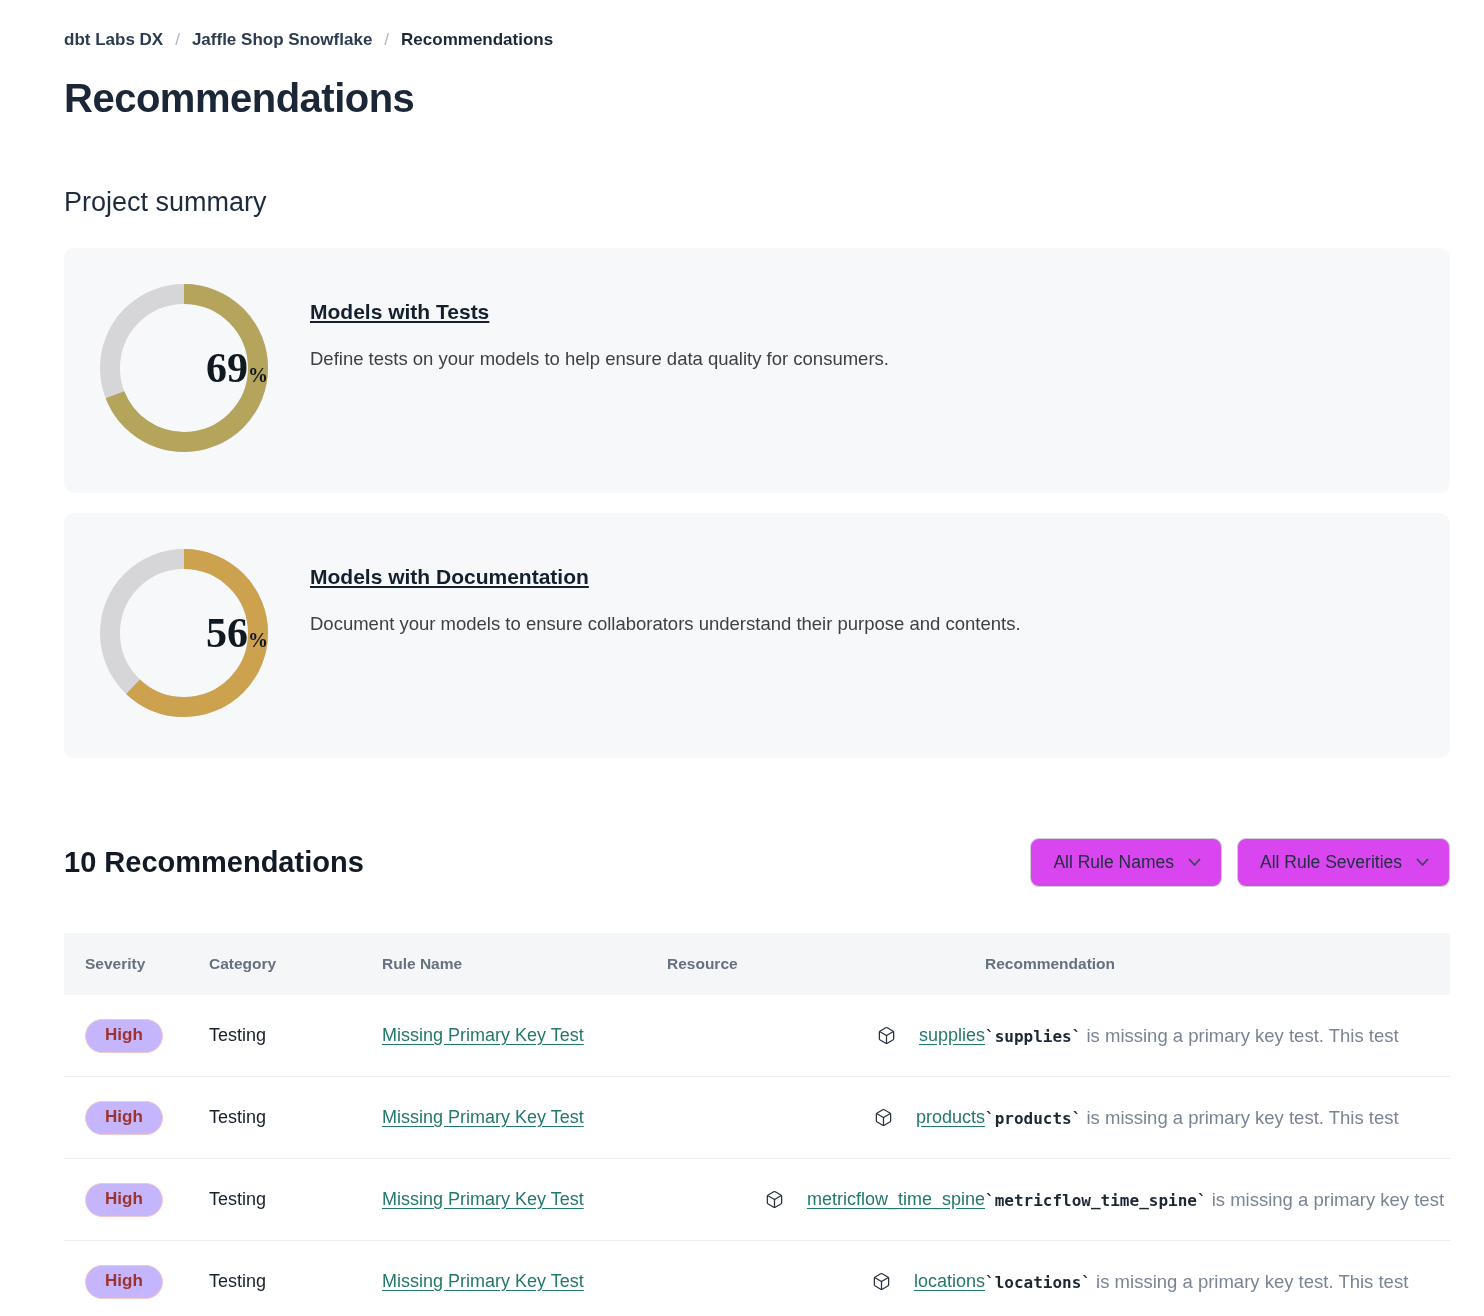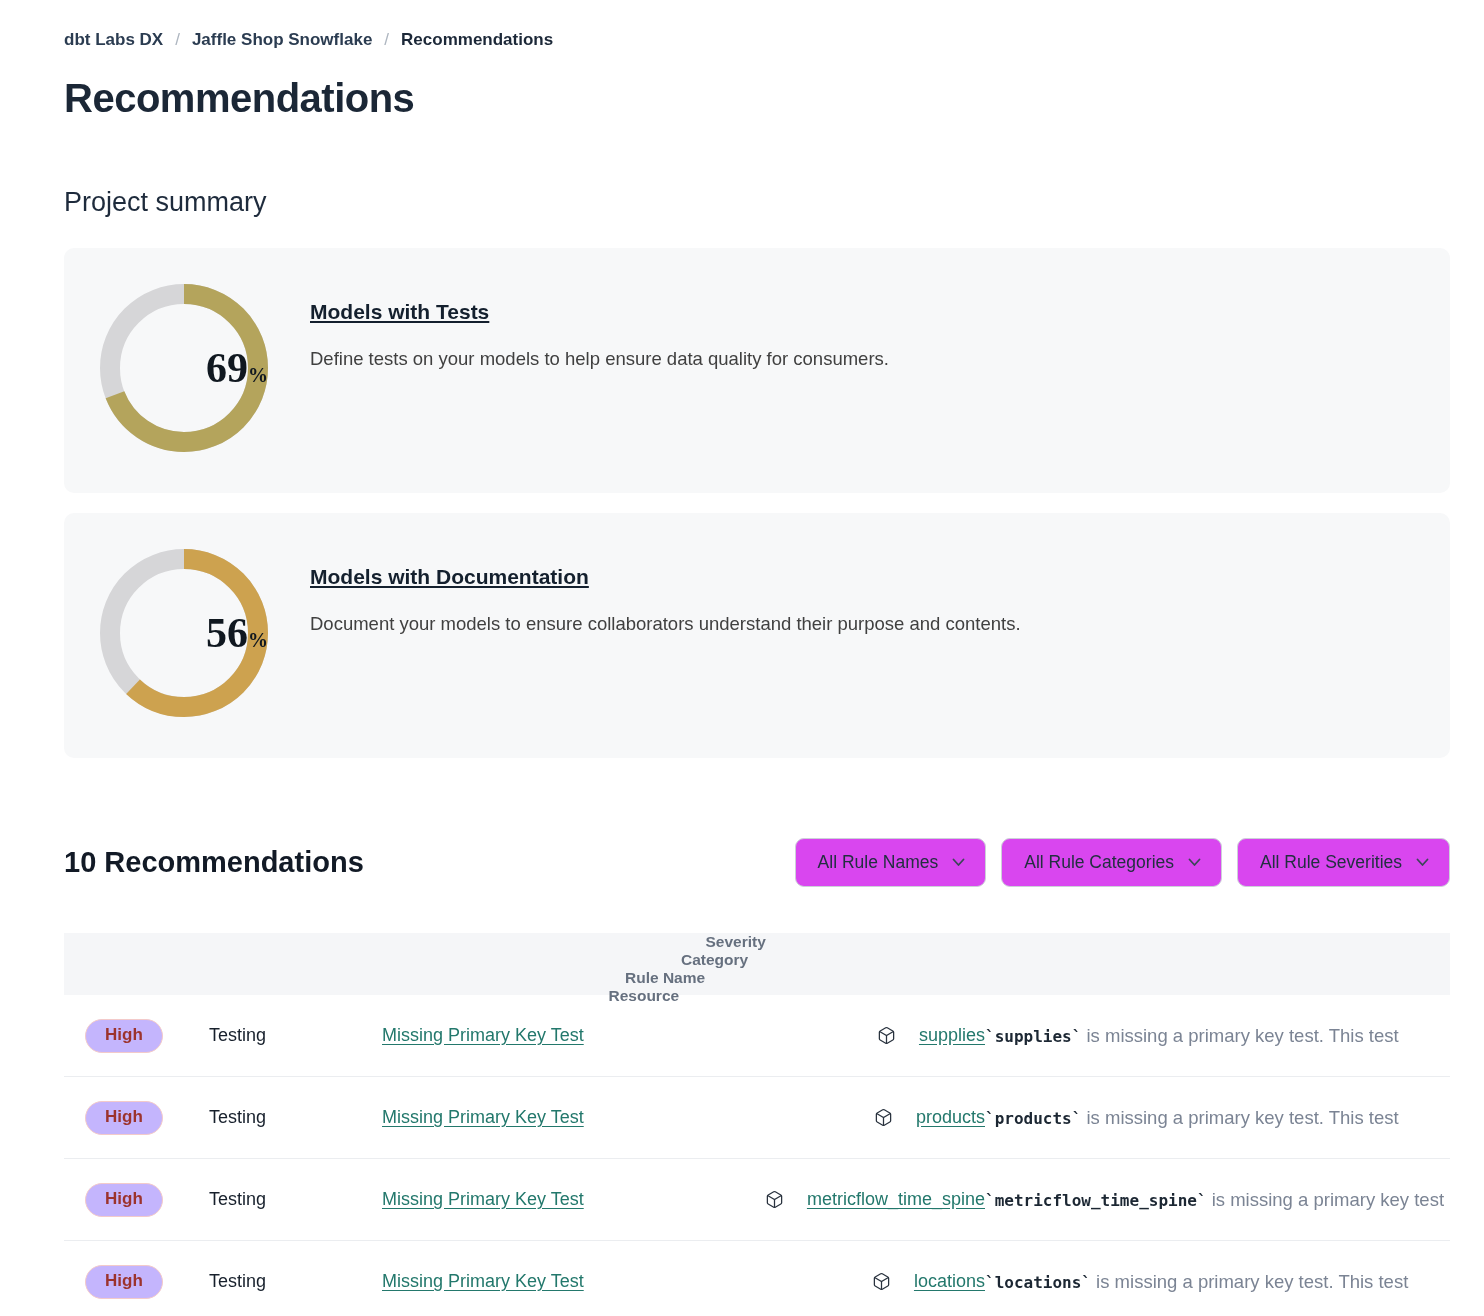--- a/index.html
+++ b/index.html
@@ -48,21 +48,21 @@
     display:flex; align-items:center; gap:14px;
     background:#d946ef; border:1px solid #ccd1d8; border-radius:9px;
     padding:13px 20px 13px 22px; font-size:17.5px; font-weight:400; color:#222f40;
     font-family:"Liberation Sans", sans-serif; cursor:pointer;
   }
   .chev { width:13px; height:9px; flex:0 0 auto; }
 
   
   .table { margin-top:46px; width:1386px; }
   .t-row { display:flex; align-items:center; padding-left:21px; }
-  .t-head { background:#f5f6f8; height:62px; font-size:15.5px; font-weight:700; color:#66707f;flex-direction:column; }
+  .t-head { background:#f5f6f8; height:62px; font-size:15.5px; font-weight:700; color:#66707f; }
   .t-body-row { background:#ffffff; height:82px; border-bottom:1px solid #ebedf0; }
   .col-sev { width:124px; flex:0 0 auto; }
   .col-cat { width:173px; flex:0 0 auto; }
   .col-rule { width:285px; flex:0 0 auto; }
   .col-res { width:318px; flex:0 0 auto; }
   .col-rec { flex:1 1 auto; overflow:hidden; white-space:nowrap; }
 
   .badge-high {
     display:inline-block; background:#c4b5fd; border:1px solid #f3caca; color:#9c332d;
     font-size:17px; font-weight:700; padding:5px 19px 7px; border-radius:999px;
@@ -133,26 +133,20 @@
     <div class="rec-header-row">
       <h2 class="rec-heading">10 Recommendations</h2>
       <div class="filters">
         <button class="filter-btn">
           <span>All Rule Names</span>
           <svg class="chev" viewBox="0 0 13 9">
             <polyline points="1.5,1.5 6.5,7 11.5,1.5" fill="none" stroke="#3c4758" stroke-width="1.8" stroke-linecap="round" stroke-linejoin="round"></polyline>
           </svg>
         </button>
         <button class="filter-btn">
-          <span>All Rule Categories</span>
-          <svg class="chev" viewBox="0 0 13 9">
-            <polyline points="1.5,1.5 6.5,7 11.5,1.5" fill="none" stroke="#3c4758" stroke-width="1.8" stroke-linecap="round" stroke-linejoin="round"></polyline>
-          </svg>
-        </button>
-        <button class="filter-btn">
           <span>All Rule Severities</span>
           <svg class="chev" viewBox="0 0 13 9">
             <polyline points="1.5,1.5 6.5,7 11.5,1.5" fill="none" stroke="#3c4758" stroke-width="1.8" stroke-linecap="round" stroke-linejoin="round"></polyline>
           </svg>
         </button>
       </div>
     </div>
 
     <div class="table">
       <div class="t-row t-head">

